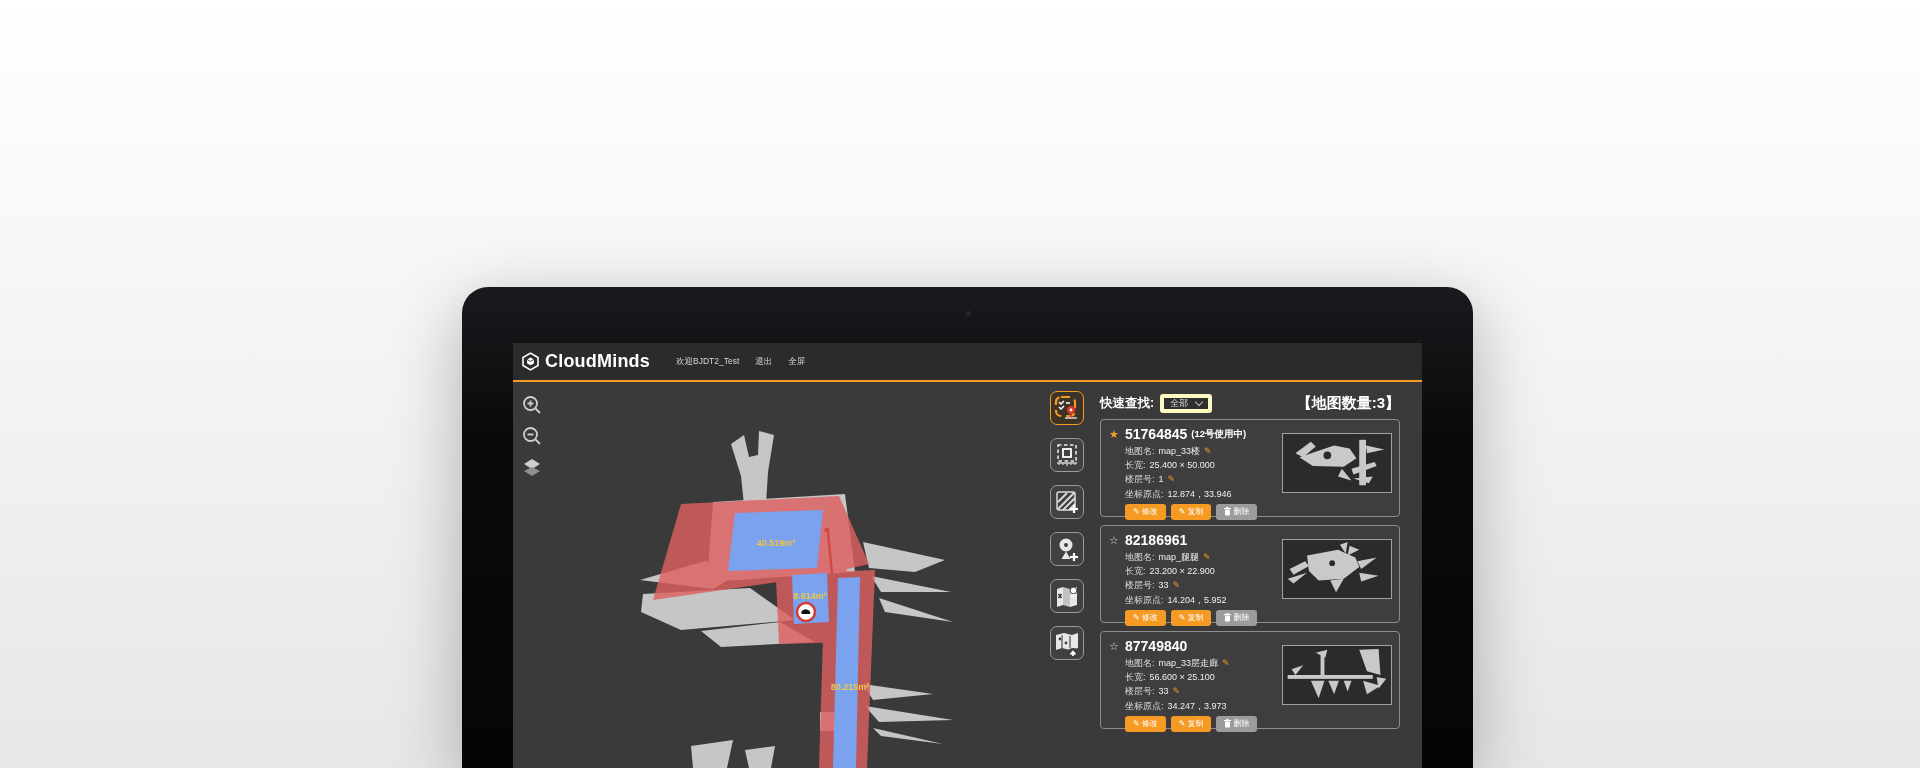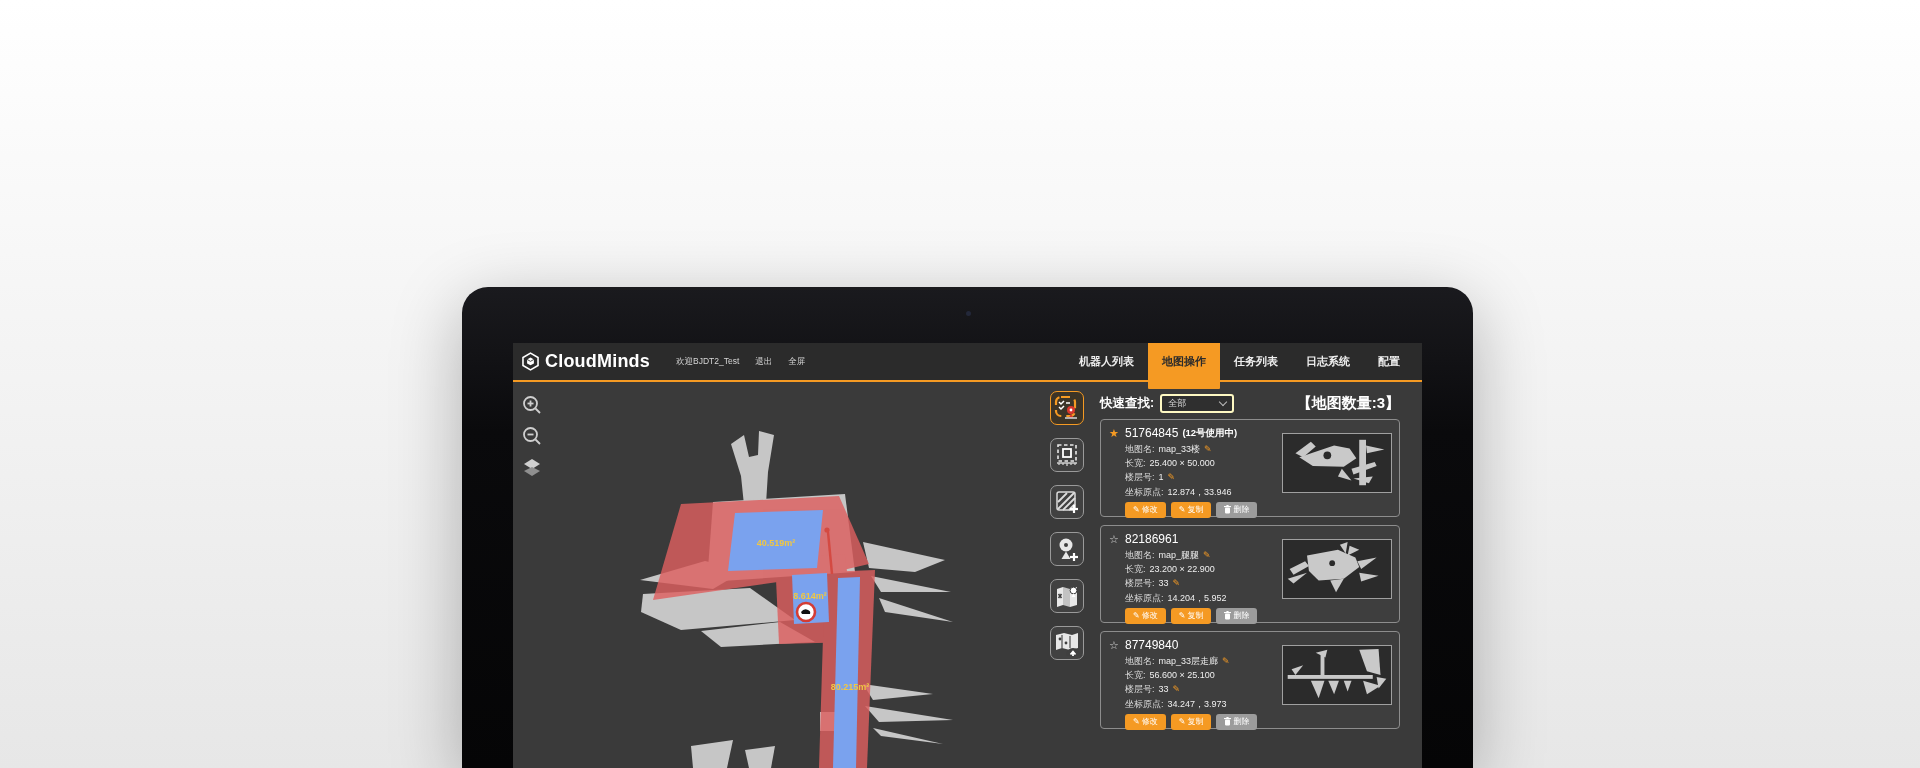--- a/index.html
+++ b/index.html
@@ -32,32 +32,32 @@
   .left-tools .lt{width:24px;height:24px;display:flex;align-items:center;justify-content:center;cursor:pointer;}
   
   .tool-col{position:absolute;left:537px;top:7px;display:flex;flex-direction:column;gap:13px;z-index:3;}
   .toolbtn{width:34px;height:34px;background:#414141;border:1.5px solid #9a9a9a;border-radius:7px;
            display:flex;align-items:center;justify-content:center;cursor:pointer;}
   .toolbtn.active{border-color:var(--accent);background:#3c3427;}
   
   .panel{position:absolute;left:587px;top:9px;width:300px;z-index:3;}
   .panel-head{display:flex;align-items:center;height:20px;margin-bottom:6px;}
   .ph-label{color:#fff;font-size:12.5px;font-weight:bold;}
-  .filter{width:74px;height:19px;margin-left:6px;background:#2f2f2f;border:2px solid #fef9c3;border-radius:3px;
+  .filter{width:52px;height:19px;margin-left:6px;background:#2f2f2f;border:4px solid #fef9c3;border-radius:3px;
           display:flex;align-items:center;padding:0 6px;cursor:pointer;}
   .filter-val{color:#d9d9d9;font-size:9px;flex:1;}
   .chev{width:6px;height:6px;border-right:1.5px solid #bbb;border-bottom:1.5px solid #bbb;
         transform:rotate(45deg);margin-top:-3px;}
   .count{margin-left:auto;color:#fff;font-size:15px;font-weight:bold;}
   .card{position:relative;height:98px;margin-bottom:8px;background:var(--card);
         border:1px solid #8d8d8d;border-radius:4px;padding:6px 8px 5px 8px;}
   .card-title{display:flex;align-items:center;margin-bottom:2px;}
   .star{width:16px;font-size:11px;color:#cfcfcf;cursor:pointer;}
   .star.filled{color:var(--accent);}
-  .cid{color:#fff;font-size:12px;font-weight:normal;}
+  .cid{color:#fff;font-size:14px;font-weight:bold;}
   .cstatus{color:#fff;font-size:9.5px;font-weight:bold;margin-left:4px;}
   .crow{font-size:9px;line-height:14.2px;color:#dedede;padding-left:16px;}
   .crow .cval{color:#efefef;margin-left:4px;}
   .pencil{color:var(--accent);font-size:9px;margin-left:4px;cursor:pointer;}
   .btns{padding-left:16px;margin-top:3px;display:flex;gap:5px;}
   .cbtn{border:none;border-radius:3px;font-size:8px;color:#fff;padding:2.5px 8px;cursor:pointer;
         font-family:inherit;display:flex;align-items:center;gap:2px;}
   .cbtn.orange{background:var(--accent);}
   .cbtn.gray{background:#9c9c9c;align-items:center;}
   .thumb{position:absolute;right:7px;top:13px;width:110px;height:60px;background:#2b2b2b;
@@ -78,27 +78,20 @@
           <polygon points="12,7 16.3,9.4 16.3,14.4 12,16.8 7.7,14.4 7.7,9.4" fill="#fff"></polygon>
           <polyline points="7.7,9.4 12,11.8 16.3,9.4 M12,11.8 12,16.8" fill="none" stroke="#2b2b2b" stroke-width="1.1"></polyline>
         </svg>
         <span class="brand-name">CloudMinds</span>
       </div>
       <div class="nav-meta">
         <span>欢迎BJDT2_Test</span>
         <span style="cursor:pointer;">退出</span>
         <span style="cursor:pointer;">全屏</span>
       </div>
-      <div class="tabs">
-        <div class="tab">机器人列表</div>
-        <div class="tab active">地图操作</div>
-        <div class="tab">任务列表</div>
-        <div class="tab">日志系统</div>
-        <div class="tab">配置</div>
-      </div>
     </div>
 
     <div class="content">
 
       <svg class="map-svg" width="545" height="384" viewBox="0 0 545 384">
 
         <g fill="#c6c6c6">
           <path d="M218,60 L231,51 L236,73 L245,71 L246,47 L261,51 L255,88 L253,120 L231,121 L228,92 Z"></path>
           <polygon points="200,118 332,110 342,188 194,198"></polygon>
           <polygon points="127,196 192,177 232,186 200,205"></polygon>

